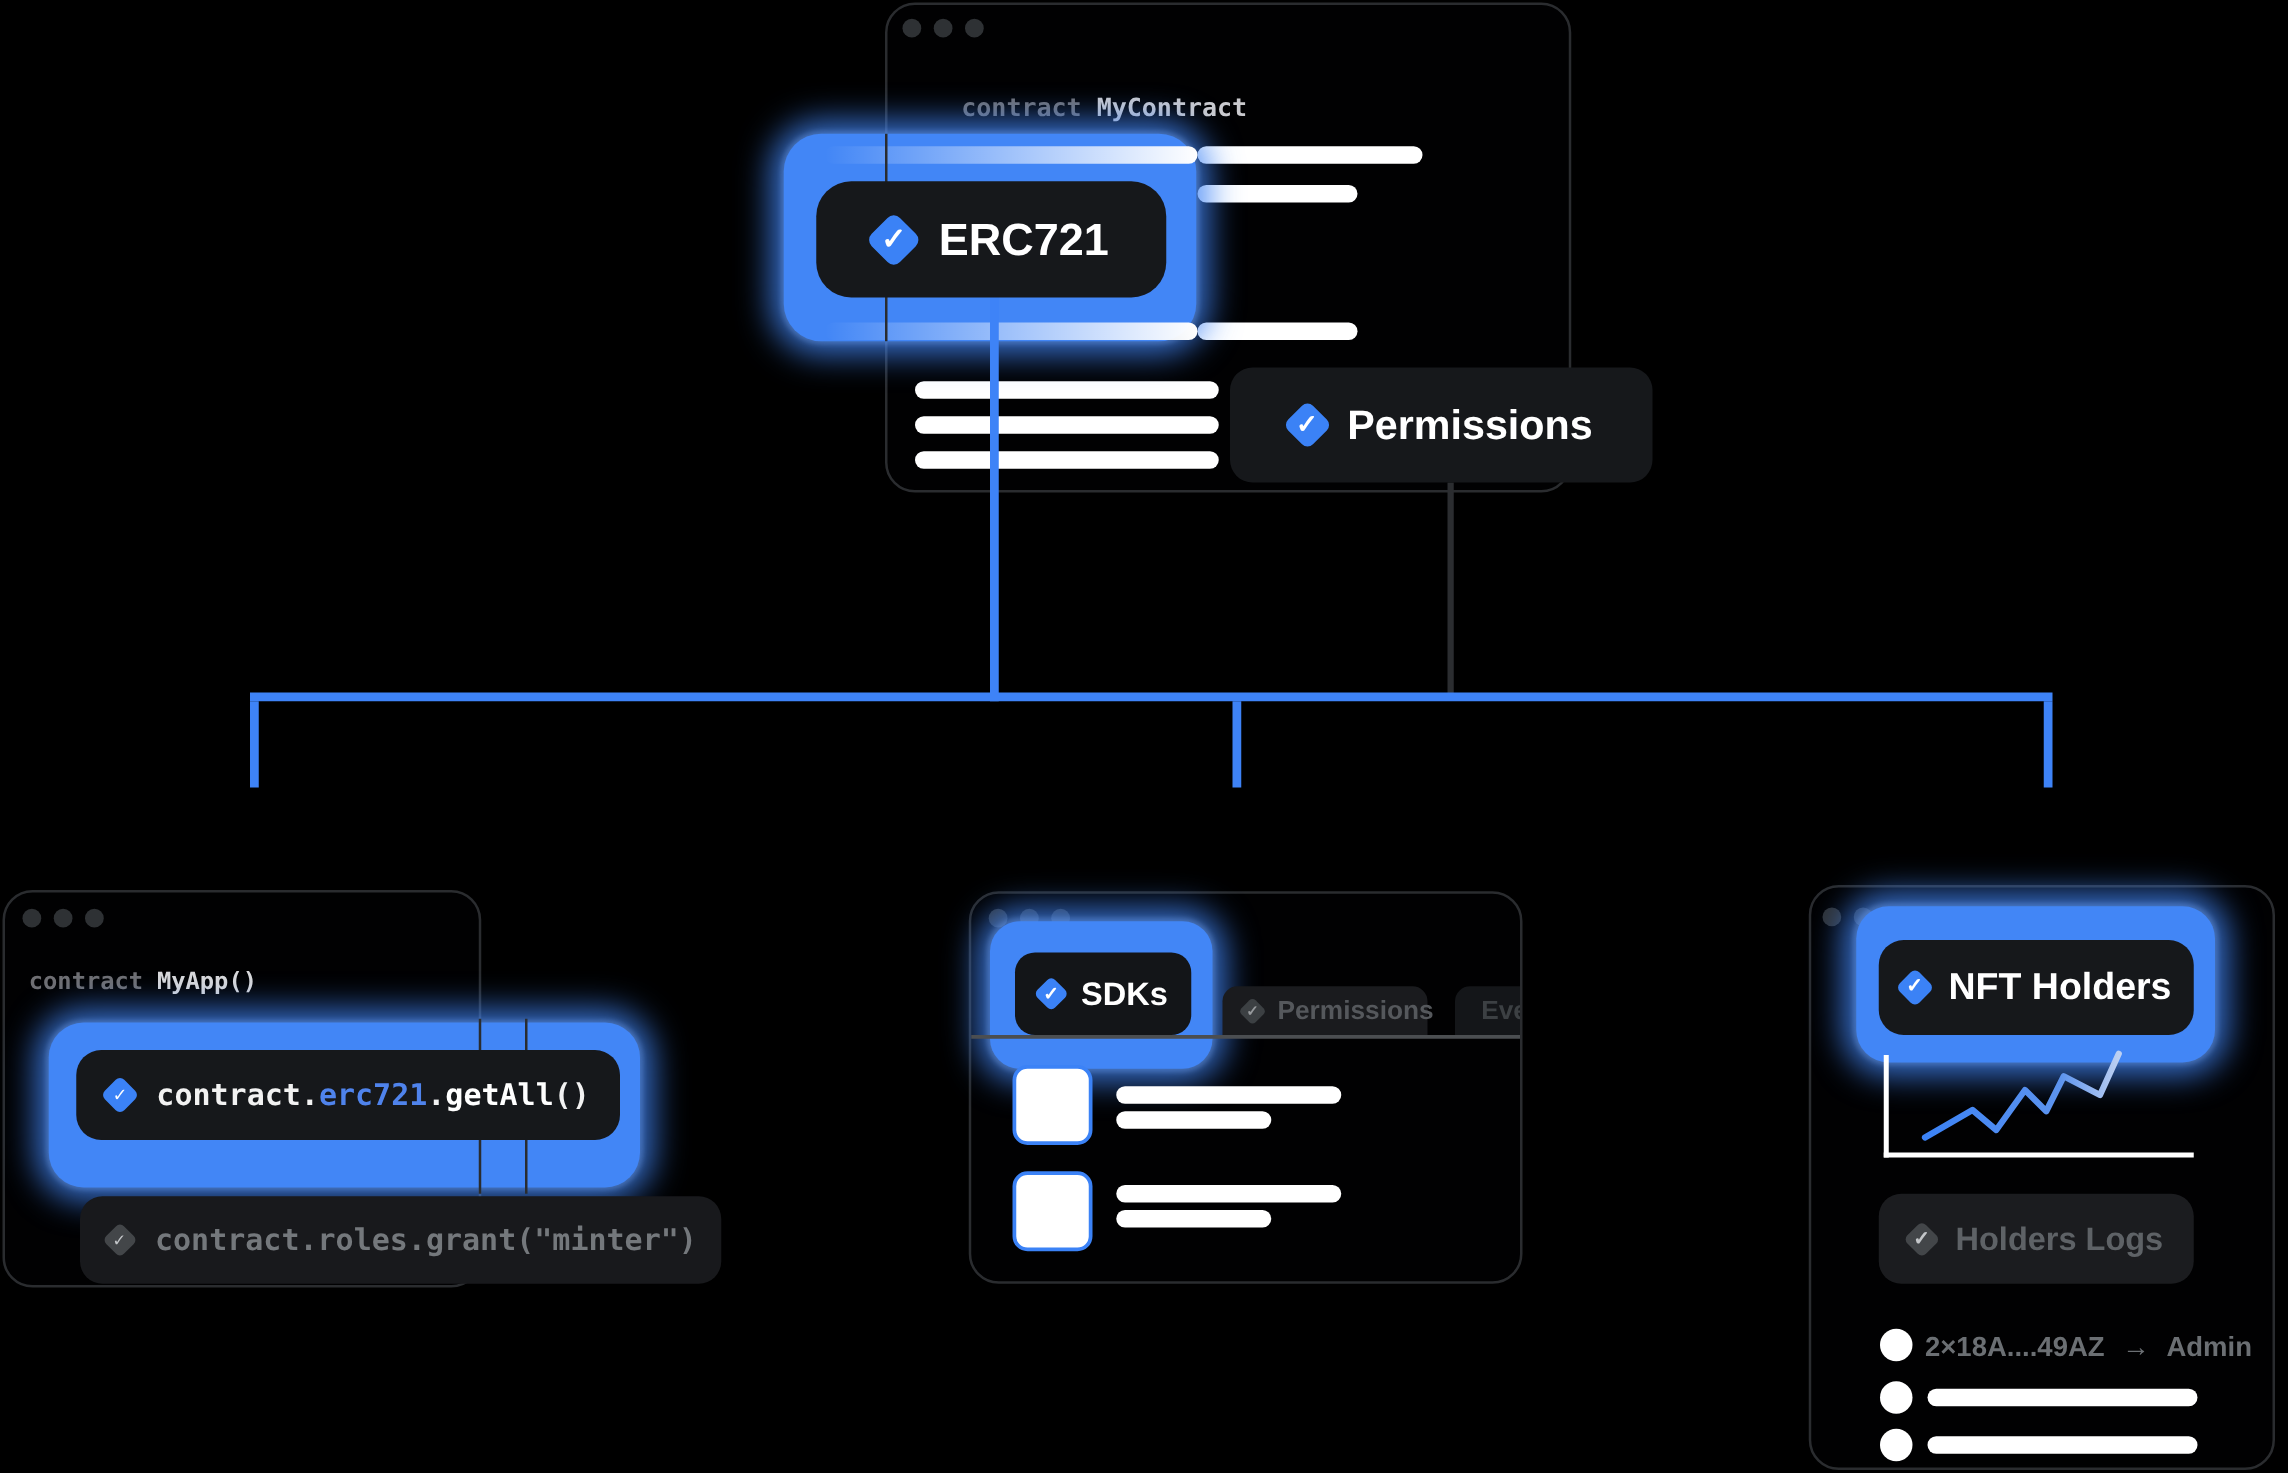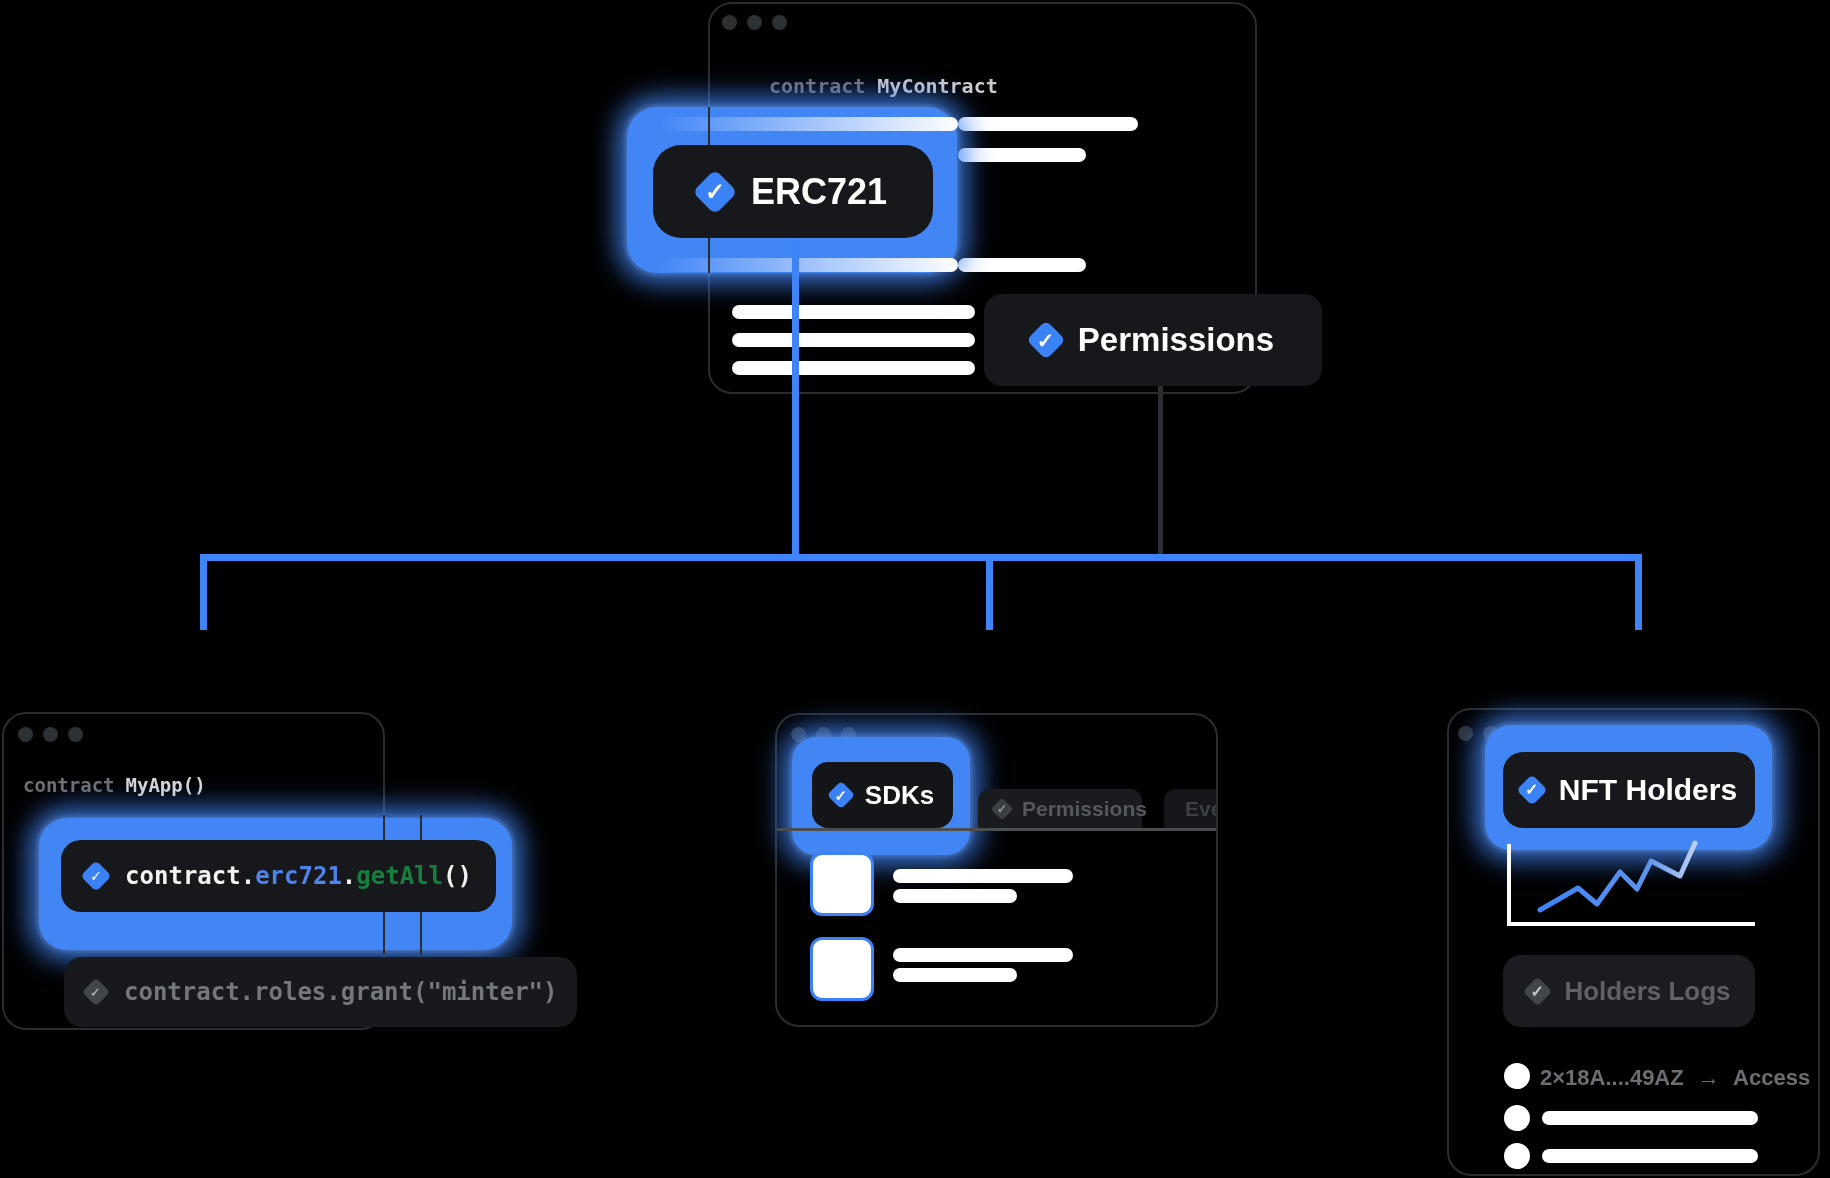--- a/index.html
+++ b/index.html
@@ -23,21 +23,21 @@
   .conn{position:absolute;background:#3e83f7;}
   .branch-label{position:absolute;top:646px;height:46px;text-align:center;
                 font-weight:bold;font-size:38px;color:#595a5d;letter-spacing:2px;}
   .band{position:absolute;height:14px;border-radius:8px;
         background:linear-gradient(90deg, rgba(255,255,255,0) 0%, rgba(255,255,255,.55) 55%, #ffffff 100%);}
   .vline{position:absolute;width:2px;background:#2a2c2f;}
   .pill{position:absolute;display:flex;align-items:center;box-sizing:border-box;}
   .tab{position:absolute;display:flex;align-items:center;box-sizing:border-box;}
   .thumb{position:absolute;width:64px;height:64px;background:#fff;border:3px solid #3b82f6;border-radius:12px;box-sizing:border-box;}
   .circle{position:absolute;width:26px;height:26px;border-radius:50%;background:#fff;}
-  .code-white{color:#f2f2f2;} .code-blue{color:#4f83ec;} .code-green{color:#15803d;}
+  .code-white{color:#f2f2f2;} .code-blue{color:#4f83ec;} .code-green{color:#ffffff;}
 </style>
 </head>
 <body>
 
 <div id="stage">
 
   <div class="window" style="left:708px;top:2px;width:549px;height:392px;">
     <div class="dots" style="left:12px;top:11px;">
       <div class="dot"></div>
       <div class="dot"></div>
@@ -179,20 +179,20 @@
     <span class="diamond gray" style="width:21px;height:21px;">
         <span style="font-size:16px;">✓</span>
       </span>
     <span style="color:#5e6266;font-size:26px;font-weight:bold;">Holders Logs</span>
   </div>
 
   <div class="circle" style="left:1504px;top:1063px;"></div>
   <div class="abs" style="left:1540px;top:1065px;font-size:22px;font-weight:bold;color:#6b6f73;">
     <span>2×18A....49AZ</span>
     <span style="margin:0 8px;">→</span>
-    <span>Access</span>
+    <span>Admin</span>
   </div>
   <div class="circle" style="left:1504px;top:1105px;"></div>
   <div class="skel" style="left:1542px;top:1111px;width:216px;"></div>
   <div class="circle" style="left:1504px;top:1143px;"></div>
   <div class="skel" style="left:1542px;top:1149px;width:216px;"></div>
 
 </div>
 
 </body></html>

